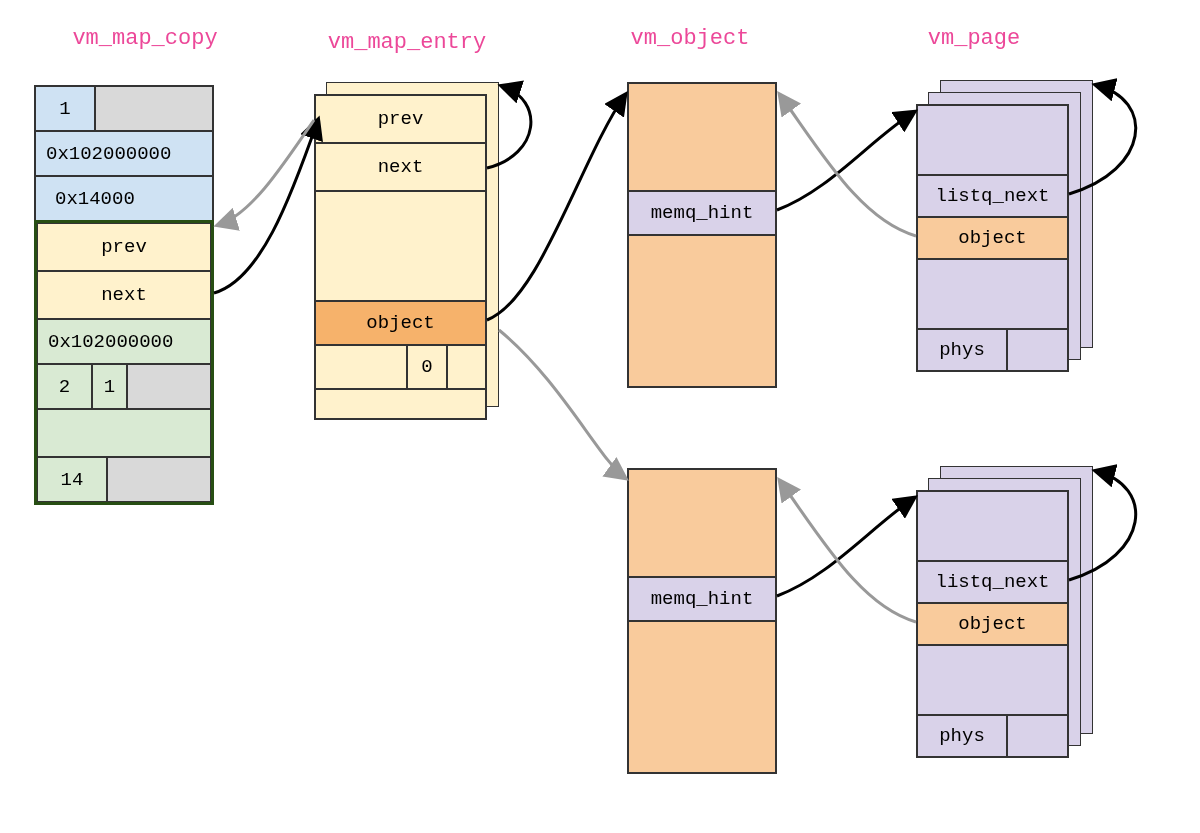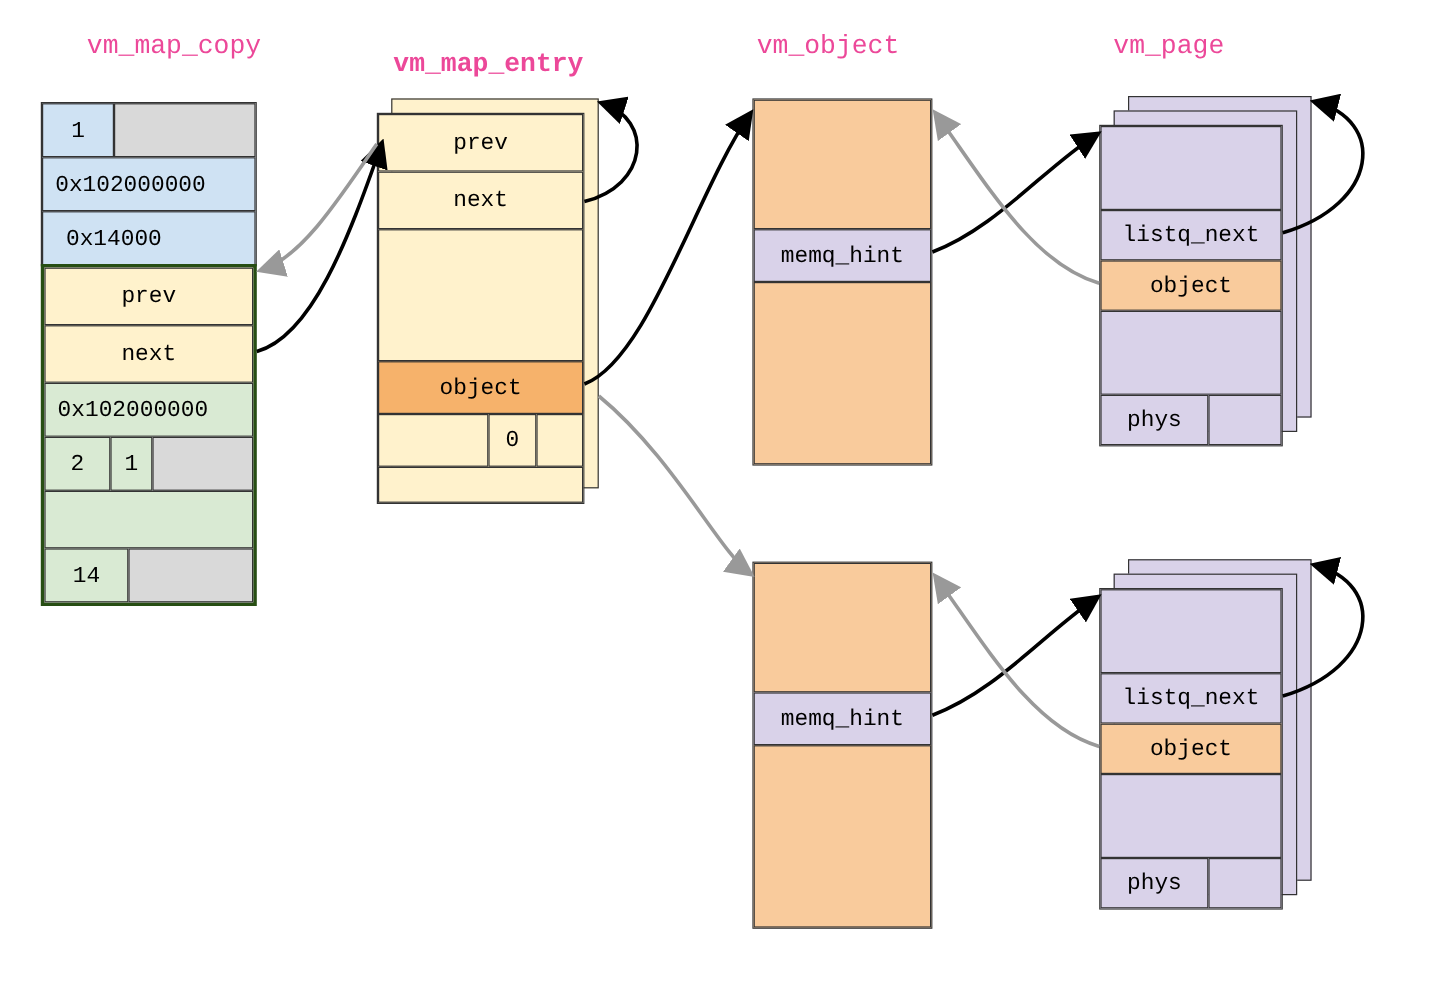--- a/index.html
+++ b/index.html
@@ -39,21 +39,21 @@
     position: absolute;
     border: 1px solid #333;
   }
 </style>
 </head>
 <body>
 
 <div class="stage">
 
   <div class="heading" style="left:60px; top:26px; width:170px;">vm_map_copy</div>
-  <div class="heading" style="left:312px; top:41px; width:190px;font-weight:bold;">vm_map_entry</div>
+  <div class="heading" style="left:312px; top:30px; width:190px;">vm_map_entry</div>
   <div class="heading" style="left:615px; top:26px; width:150px;">vm_object</div>
   <div class="heading" style="left:914px; top:26px; width:120px;">vm_page</div>
 
   <div class="box" style="left:34px; top:85px; width:180px;">
     <div style="display:flex; height:45px;">
       <div class="cell blue center" style="flex:0 0 60px;">1</div>
       <div class="cell gray" style="flex:1;"></div>
     </div>
     <div class="cell blue" style="height:45px;">0x102000000</div>
     <div class="cell blue" style="height:45px;padding-left:19px;">0x14000</div>

